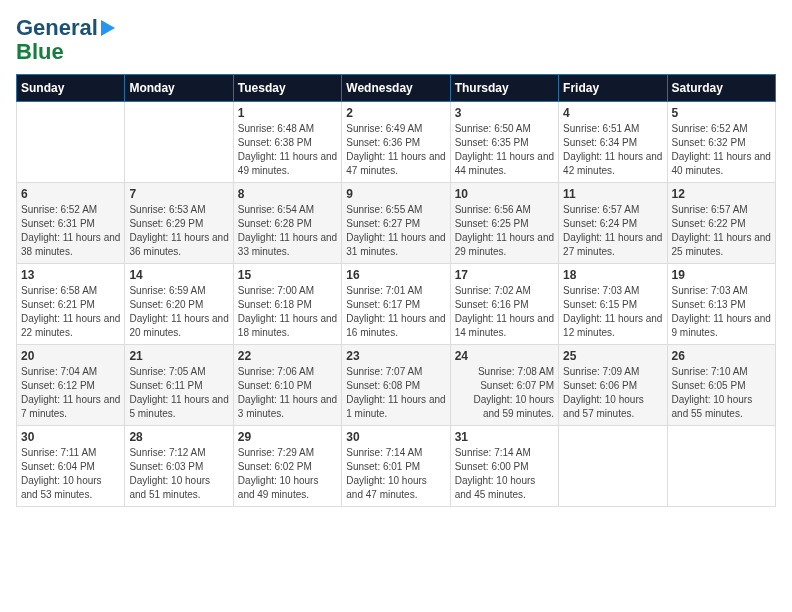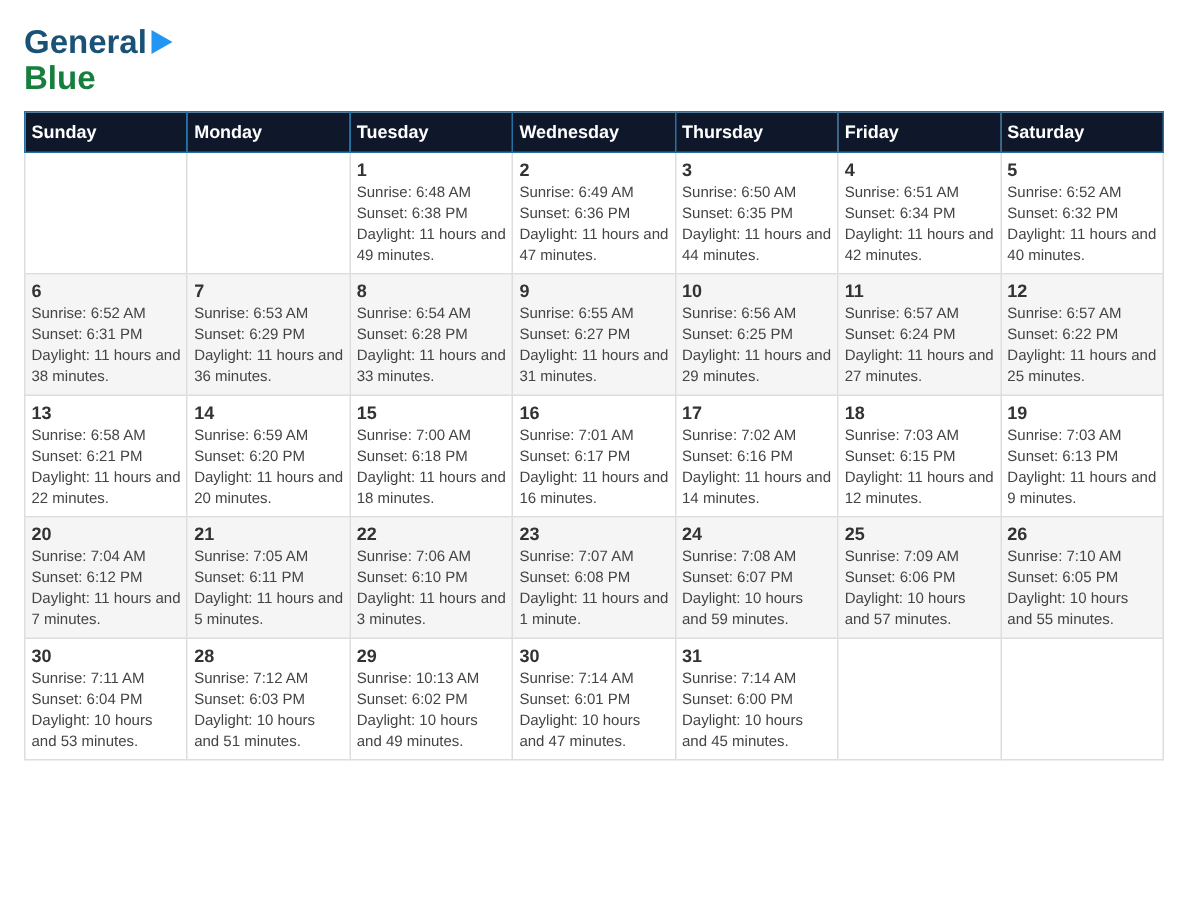--- a/index.html
+++ b/index.html
@@ -270,21 +270,21 @@
 Daylight: 11 hours and 3 minutes.</div>
         </td>
         <td>
           <div class="day-number">23</div>
           <div class="day-info" style="white-space: pre-line;">Sunrise: 7:07 AM
 Sunset: 6:08 PM
 Daylight: 11 hours and 1 minute.</div>
         </td>
         <td>
           <div class="day-number">24</div>
-          <div class="day-info" style="white-space: pre-line;">Sunrise: 7:08 AM
+          <div class="day-info" style="white-space: pre-line; text-align: right;">Sunrise: 7:08 AM
 Sunset: 6:07 PM
 Daylight: 10 hours and 59 minutes.</div>
         </td>
         <td>
           <div class="day-number">25</div>
           <div class="day-info" style="white-space: pre-line;">Sunrise: 7:09 AM
 Sunset: 6:06 PM
 Daylight: 10 hours and 57 minutes.</div>
         </td>
         <td>
@@ -302,21 +302,21 @@
 Daylight: 10 hours and 53 minutes.</div>
         </td>
         <td>
           <div class="day-number">28</div>
           <div class="day-info" style="white-space: pre-line;">Sunrise: 7:12 AM
 Sunset: 6:03 PM
 Daylight: 10 hours and 51 minutes.</div>
         </td>
         <td>
           <div class="day-number">29</div>
-          <div class="day-info" style="white-space: pre-line;">Sunrise: 10:13 AM
+          <div class="day-info" style="white-space: pre-line;">Sunrise: 7:29 AM
 Sunset: 6:02 PM
 Daylight: 10 hours and 49 minutes.</div>
         </td>
         <td>
           <div class="day-number">30</div>
           <div class="day-info" style="white-space: pre-line;">Sunrise: 7:14 AM
 Sunset: 6:01 PM
 Daylight: 10 hours and 47 minutes.</div>
         </td>
         <td>

